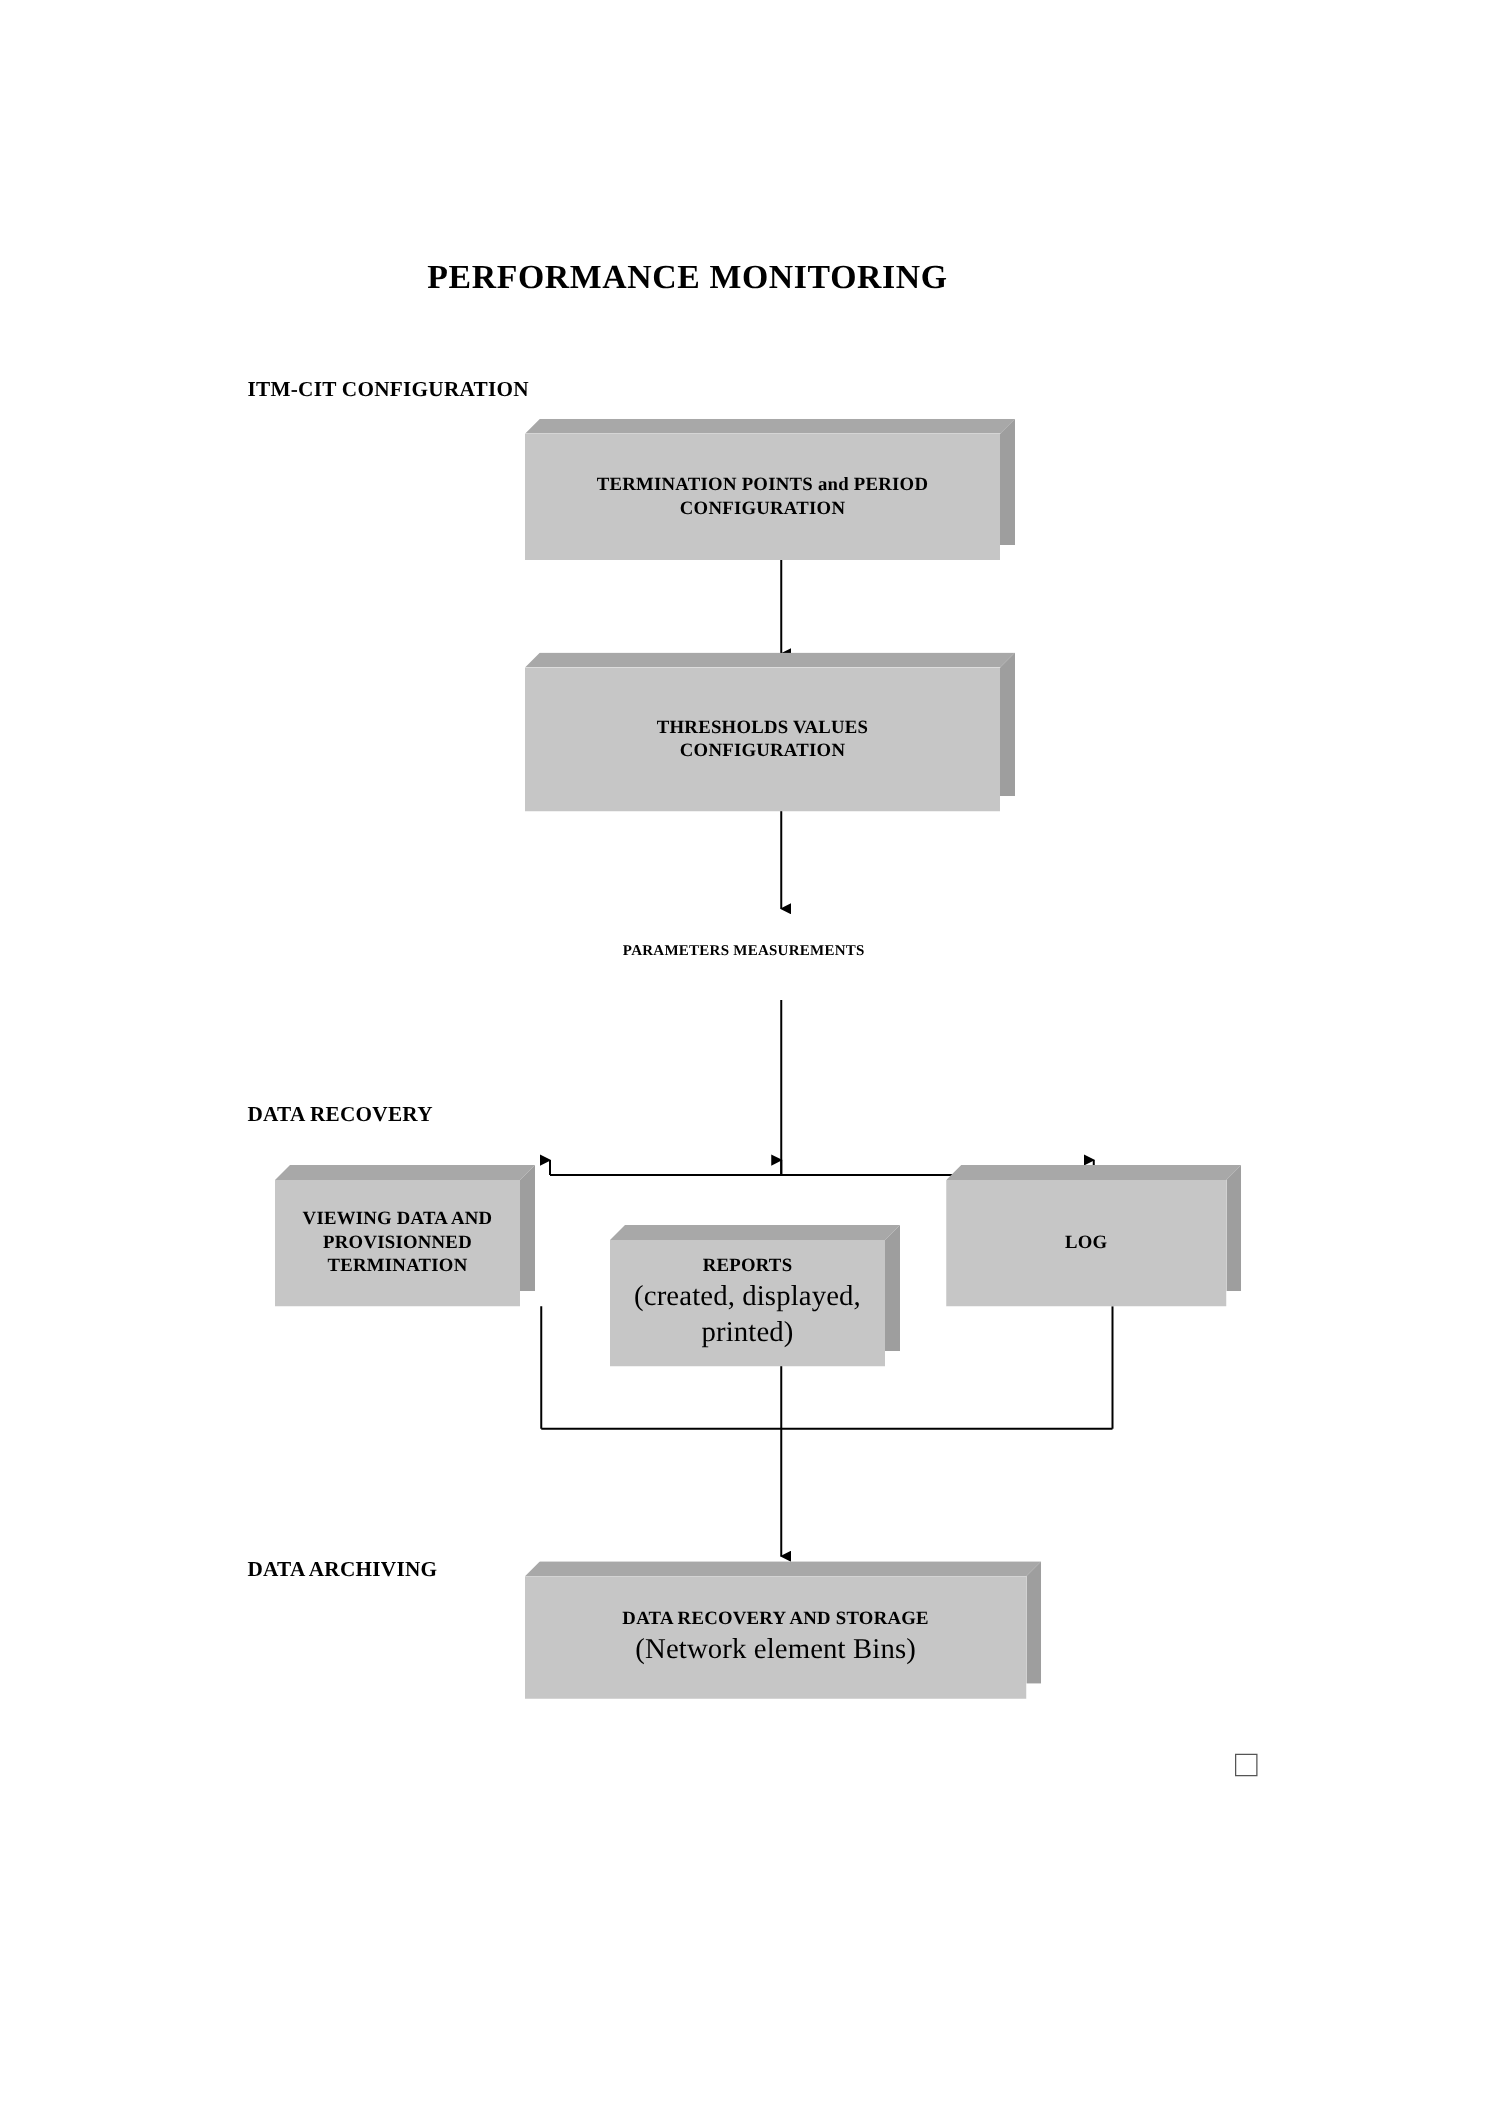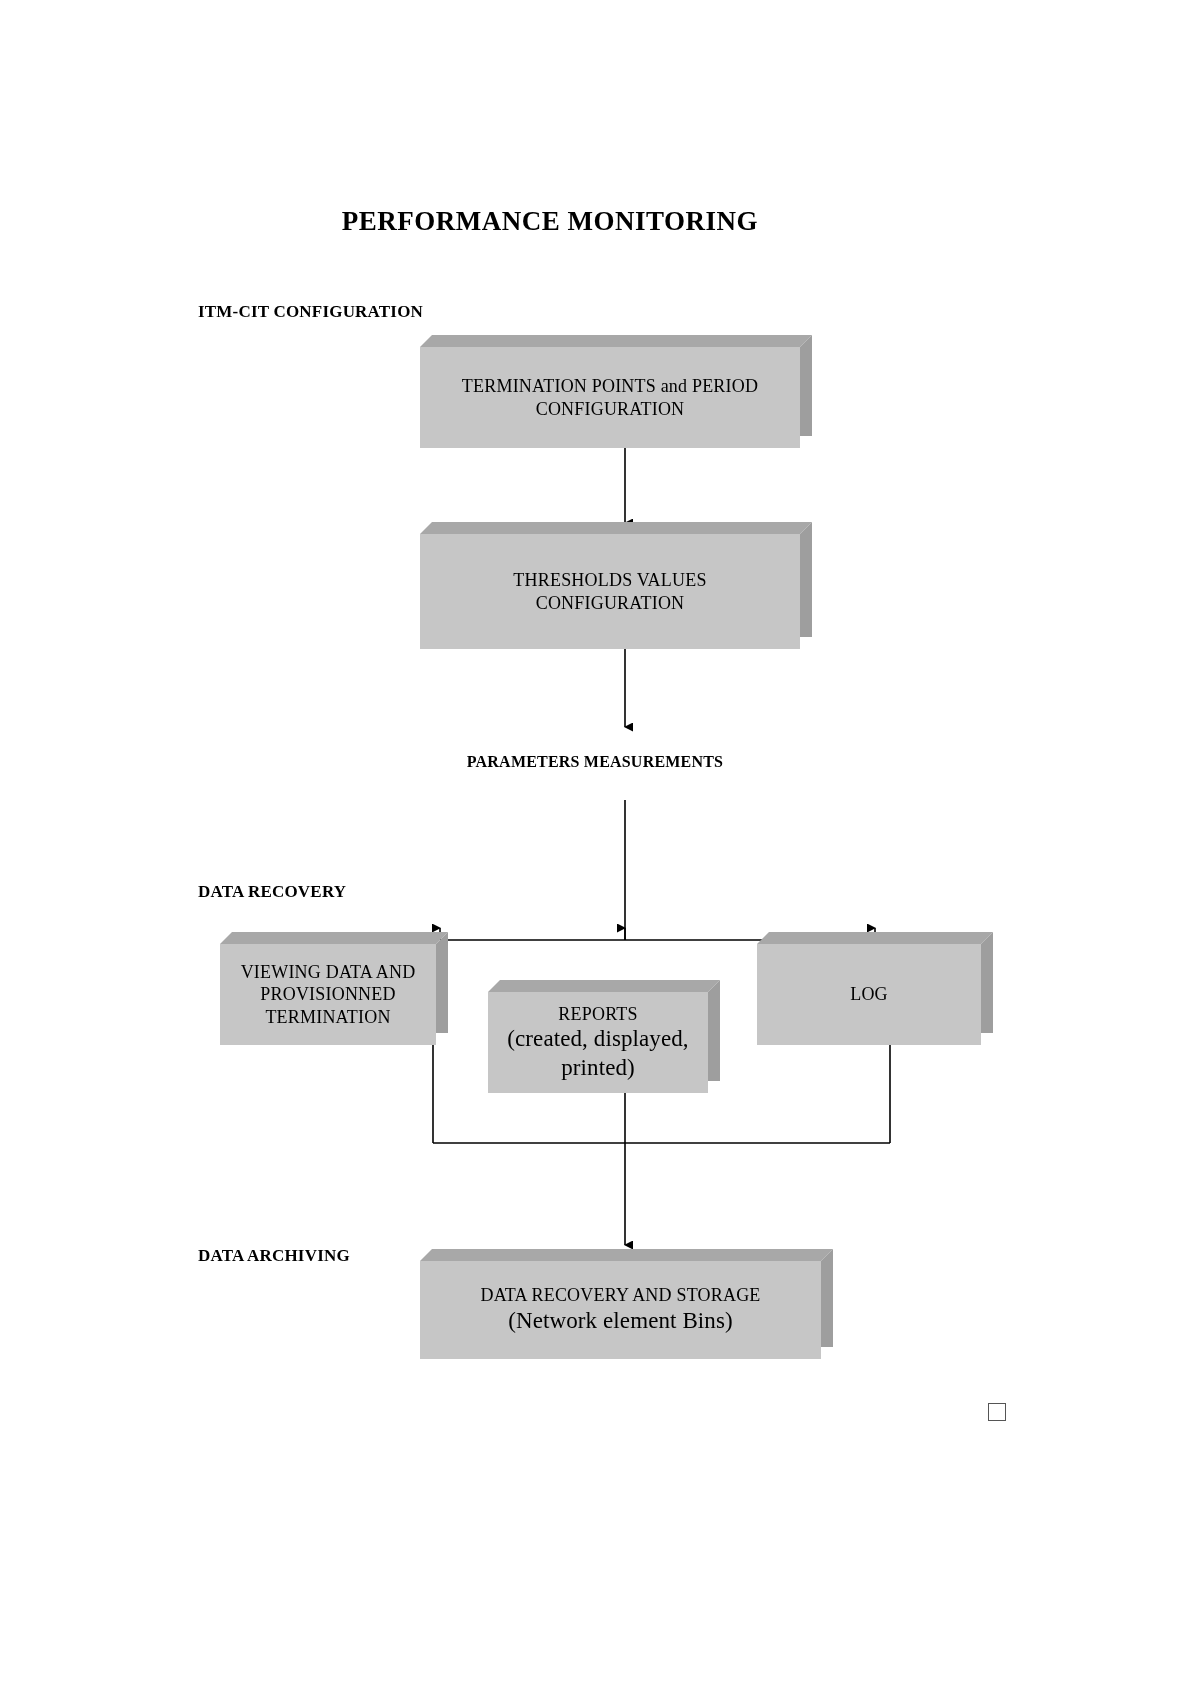--- a/index.html
+++ b/index.html
@@ -44,21 +44,21 @@
   #label-display  { left: 198px; top: 882px; }
   #label-archive  { left: 198px; top: 1246px; }
 
   
   #label-params {
     position: absolute;
     left: 0;
     top: 753px;
     width: 1190px;
     text-align: center;
-    font-size: 16px;
+    font-size: 12px;
     font-weight: bold;
     letter-spacing: 0.2px;
     white-space: nowrap;
   }
 
   
   .box3d {
     position: absolute;
   }
   .box3d .face {
@@ -97,36 +97,36 @@
     display: flex;
     flex-direction: column;
     align-items: center;
     justify-content: center;
     text-align: center;
     padding: 0 8px;
     box-sizing: border-box;
     z-index: 3;
   }
   .box3d .label .l1 {
-    font-size: 18px;
-    font-weight: normal;
+    font-size: 15px;
+    font-weight: bold;
     letter-spacing: 0.2px;
     line-height: 1.25;
   }
   .box3d .label .l2 {
     font-size: 23px;
     font-weight: normal;
     letter-spacing: 0.1px;
     line-height: 1.25;
   }
 
   
   #box-termination { left: 420px; top: 335px;  width: 392px; height: 113px; }
   #box-thresholds  { left: 420px; top: 522px;  width: 392px; height: 127px; }
-  #box-viewing     { left: 220px; top: 932px;  width: 228px; height: 113px; }
+  #box-viewing     { left: 220px; top: 932px;  width: 208px; height: 113px; }
   #box-reports     { left: 488px; top: 980px;  width: 232px; height: 113px; }
   #box-log         { left: 757px; top: 932px;  width: 236px; height: 113px; }
   #box-recovery    { left: 420px; top: 1249px; width: 413px; height: 110px; }
 
   
   #connectors {
     position: absolute;
     left: 0;
     top: 0;
     width: 1190px;

